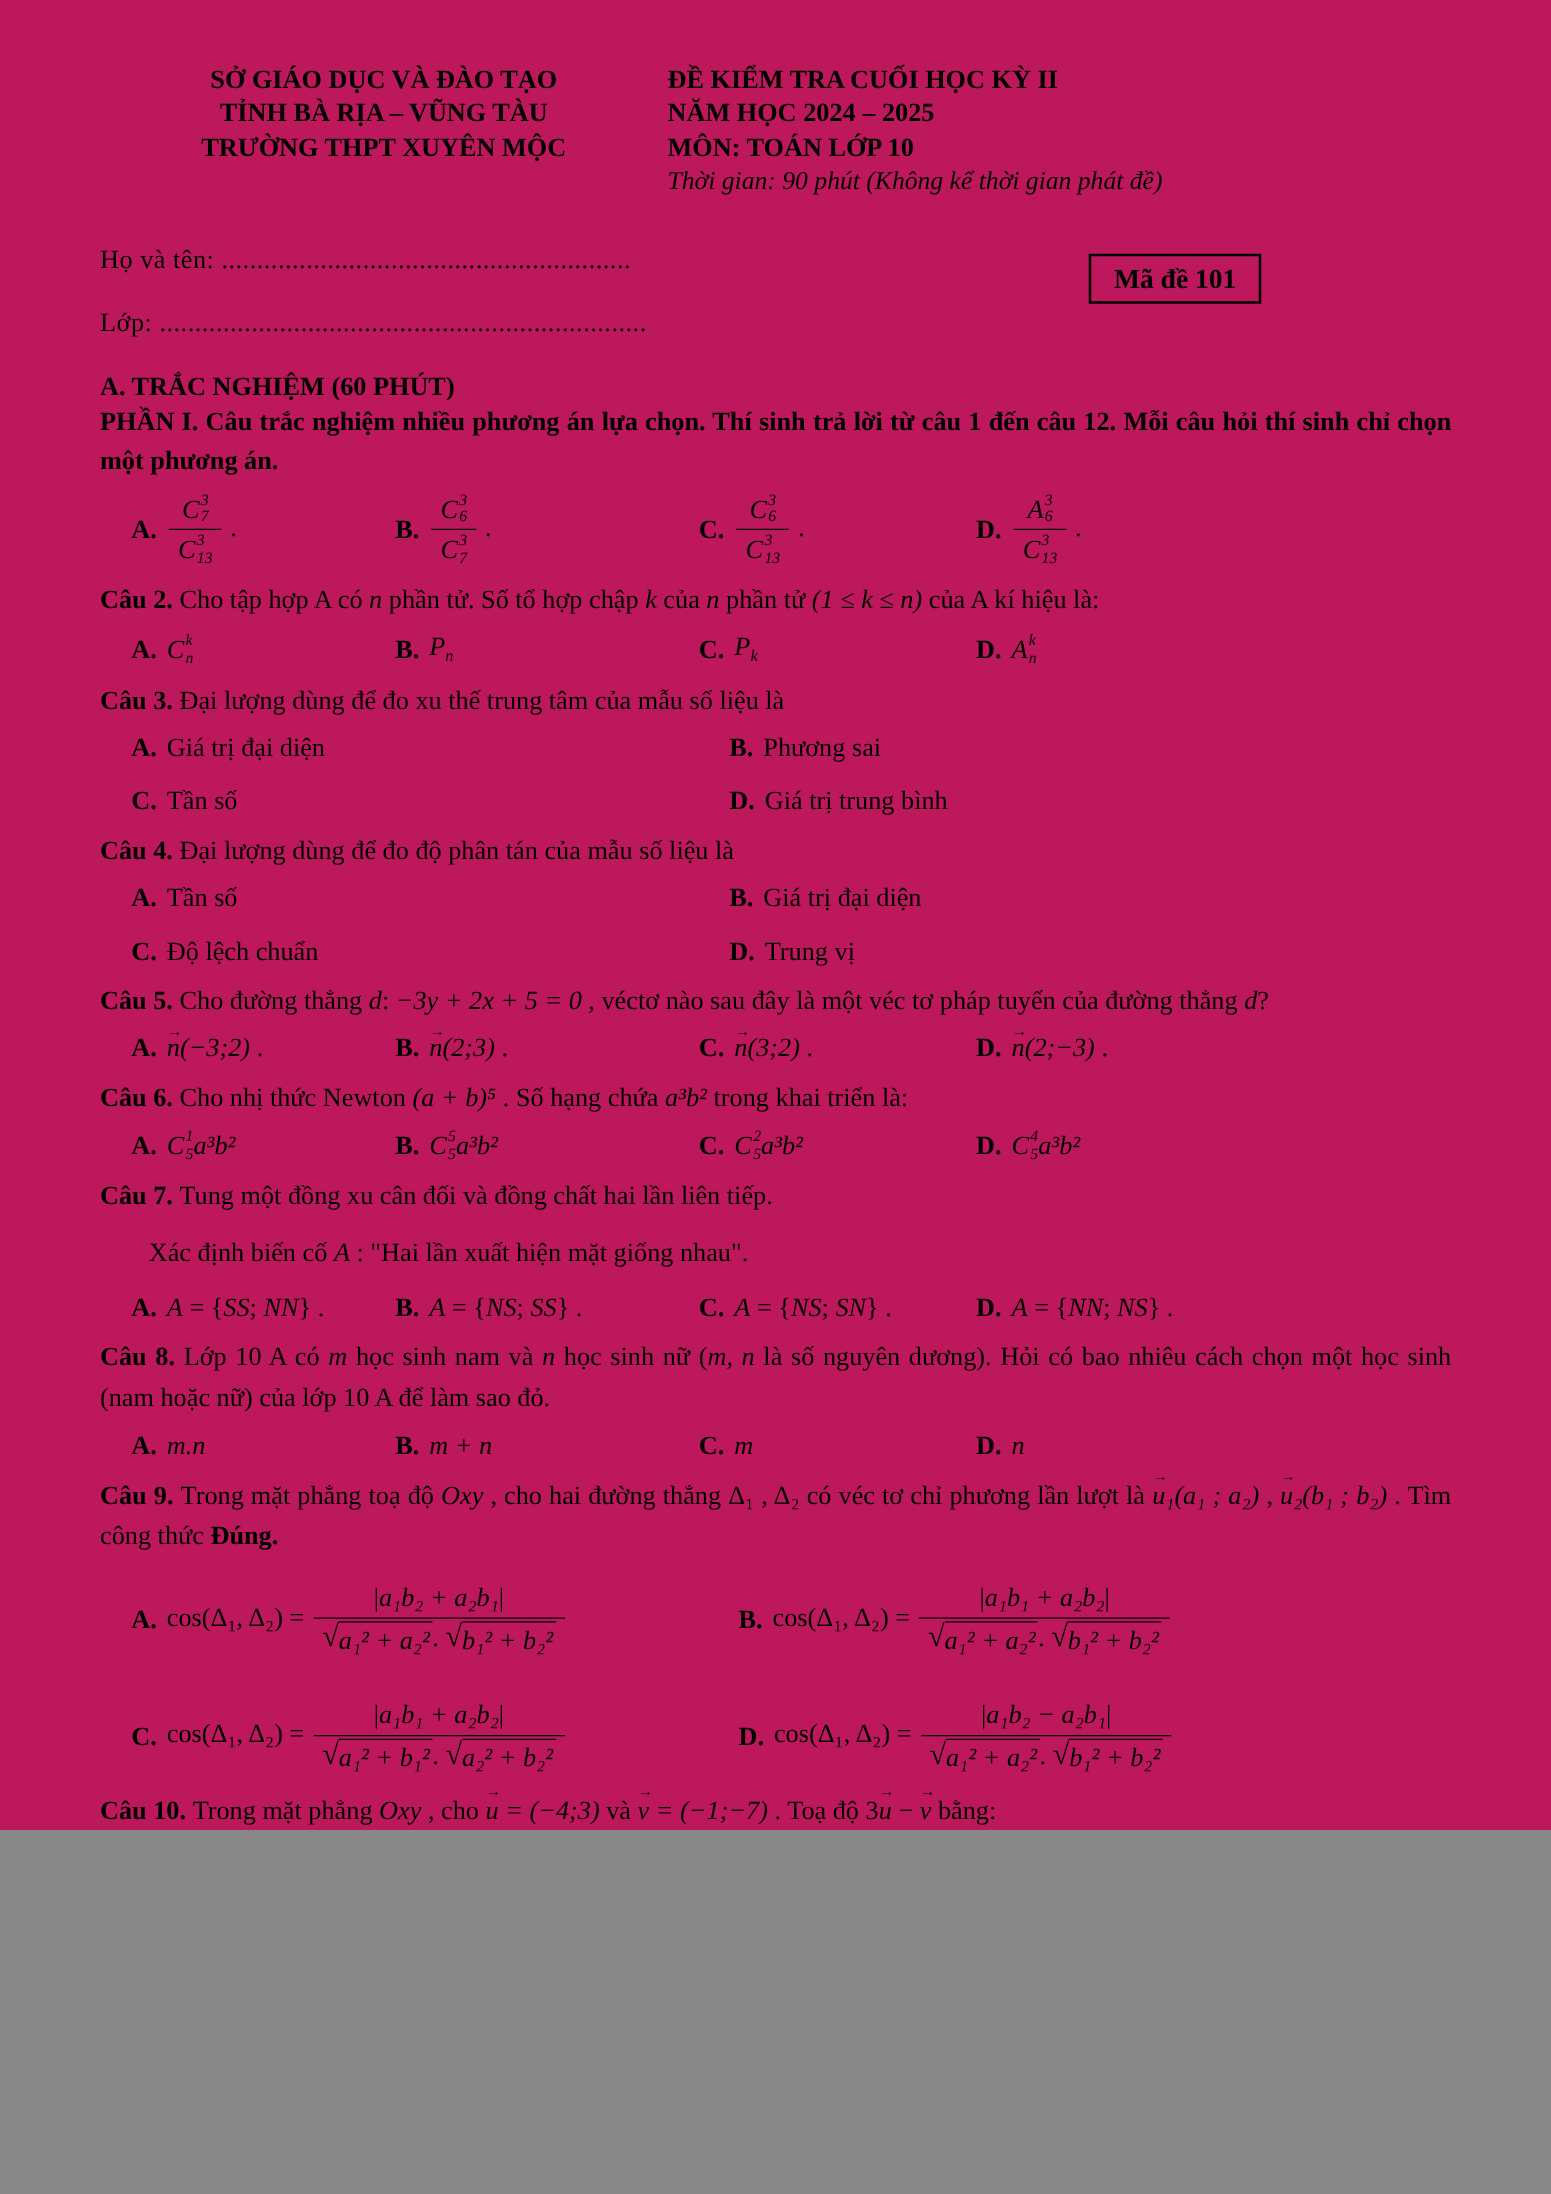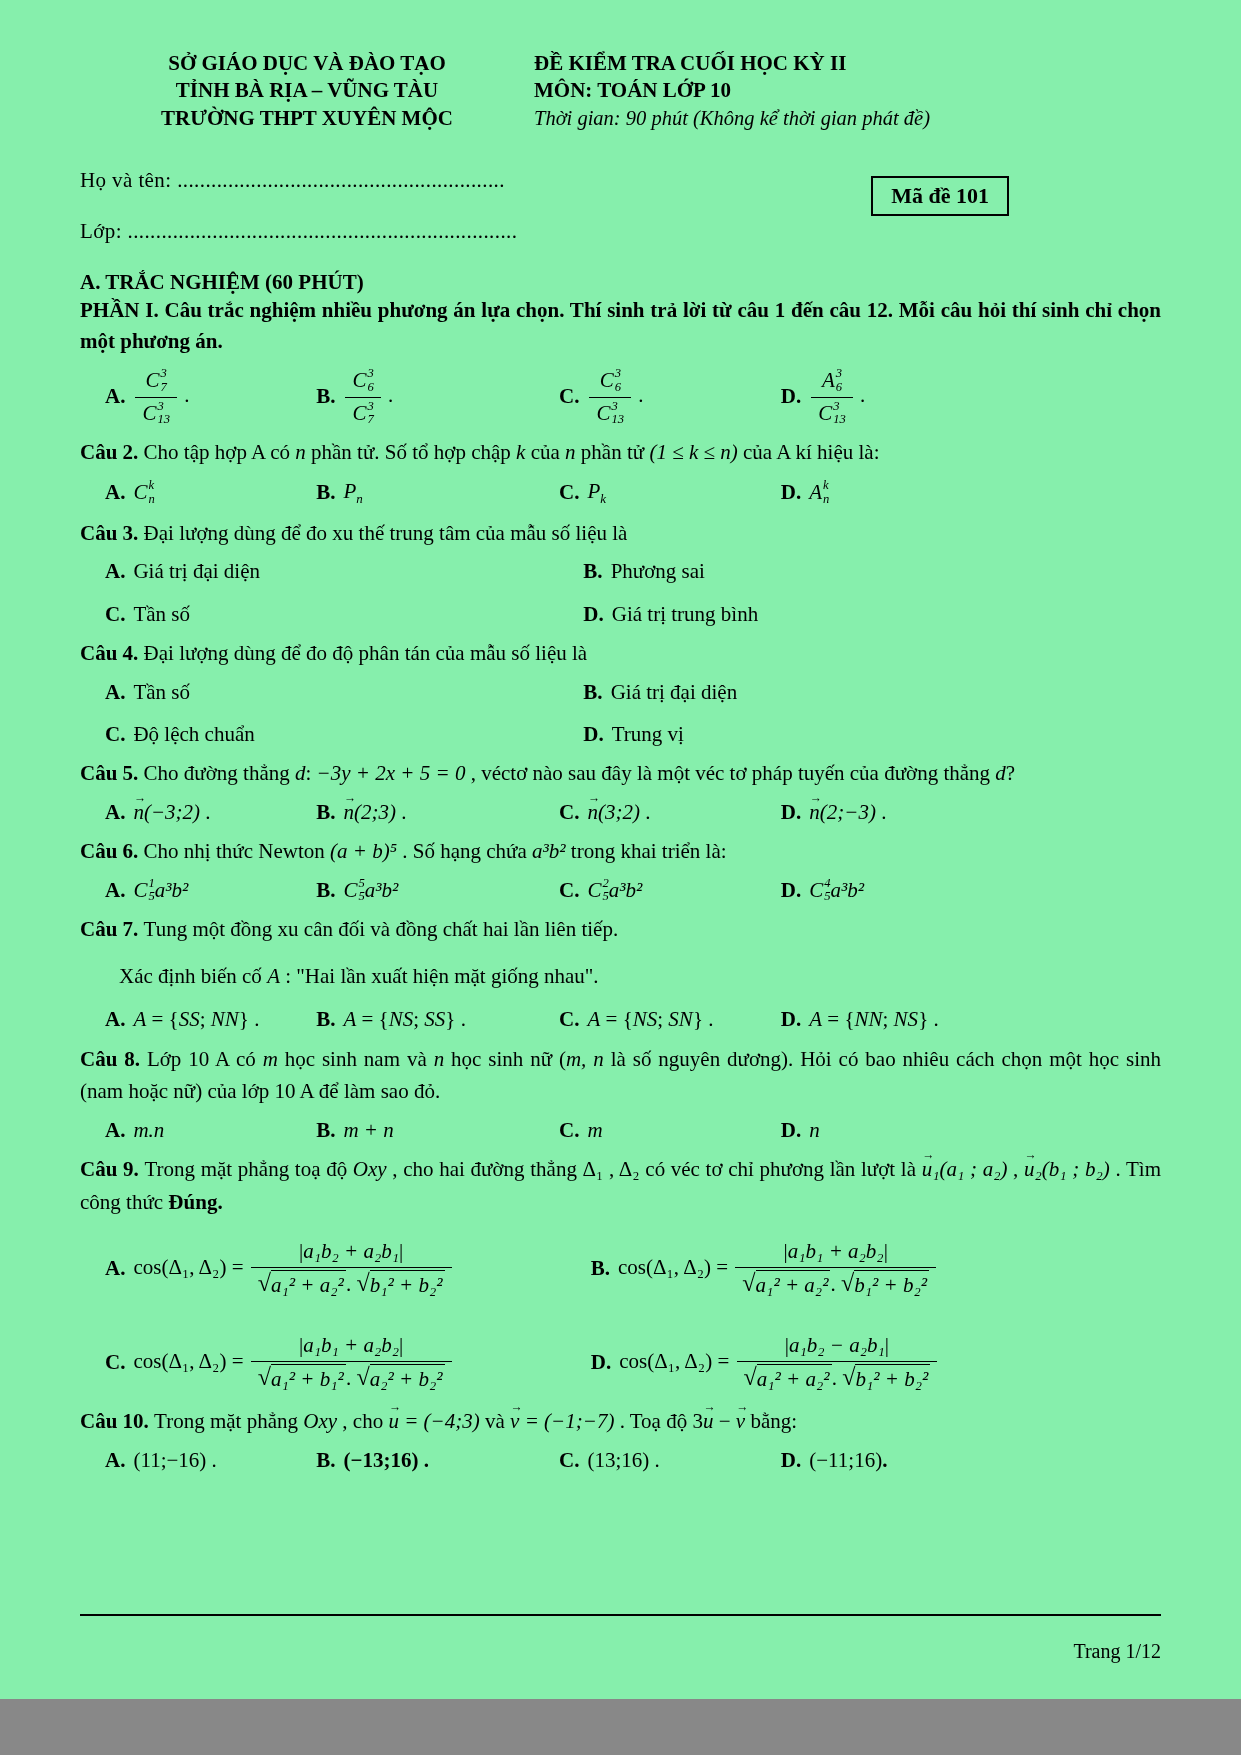--- a/index.html
+++ b/index.html
@@ -1,17 +1,17 @@
 <!DOCTYPE html>
 <html lang="vi"><head>
 <meta charset="utf-8">
 <style>
   html,body{margin:0;padding:0;background:#888;}
   .page{
-    width:1241px;height:1699px;margin:0 auto;background:#86efac;
+    width:1241px;height:1464px;margin:0 auto;background:#be185d;
     box-sizing:border-box;padding:50px 80px 36px 80px;
     font-family:"Liberation Serif","DejaVu Serif",serif;
     color:#000;font-size:21px;
     display:flex;flex-direction:column;
   }
   
   .header{display:flex;width:100%;}
   .header-left{flex:0 0 42%;text-align:center;}
   .header-right{flex:1;text-align:left;}
   .hline{display:block;line-height:1.3;font-weight:bold;font-size:21px;}
@@ -68,20 +68,21 @@
 <div class="page">
 
   <div class="header">
     <div class="header-left">
       <span class="hline">SỞ GIÁO DỤC VÀ ĐÀO TẠO</span>
       <span class="hline">TỈNH BÀ RỊA – VŨNG TÀU</span>
       <span class="hline">TRƯỜNG THPT XUYÊN MỘC</span>
     </div>
     <div class="header-right">
       <span class="hline">ĐỀ KIỂM TRA CUỐI HỌC KỲ II</span>
+      <span class="hline">NĂM HỌC 2024 – 2025</span>
       <span class="hline">MÔN: TOÁN LỚP 10</span>
       <span class="hline italic">Thời gian: 90 phút (Không kể thời gian phát đề)</span>
     </div>
   </div>
 
   <div class="info-row">
     <div class="info-left">
       <div class="name-line">Họ và tên: ..........................................................</div>
       <div class="class-line">Lớp: .....................................................................</div>
     </div>

